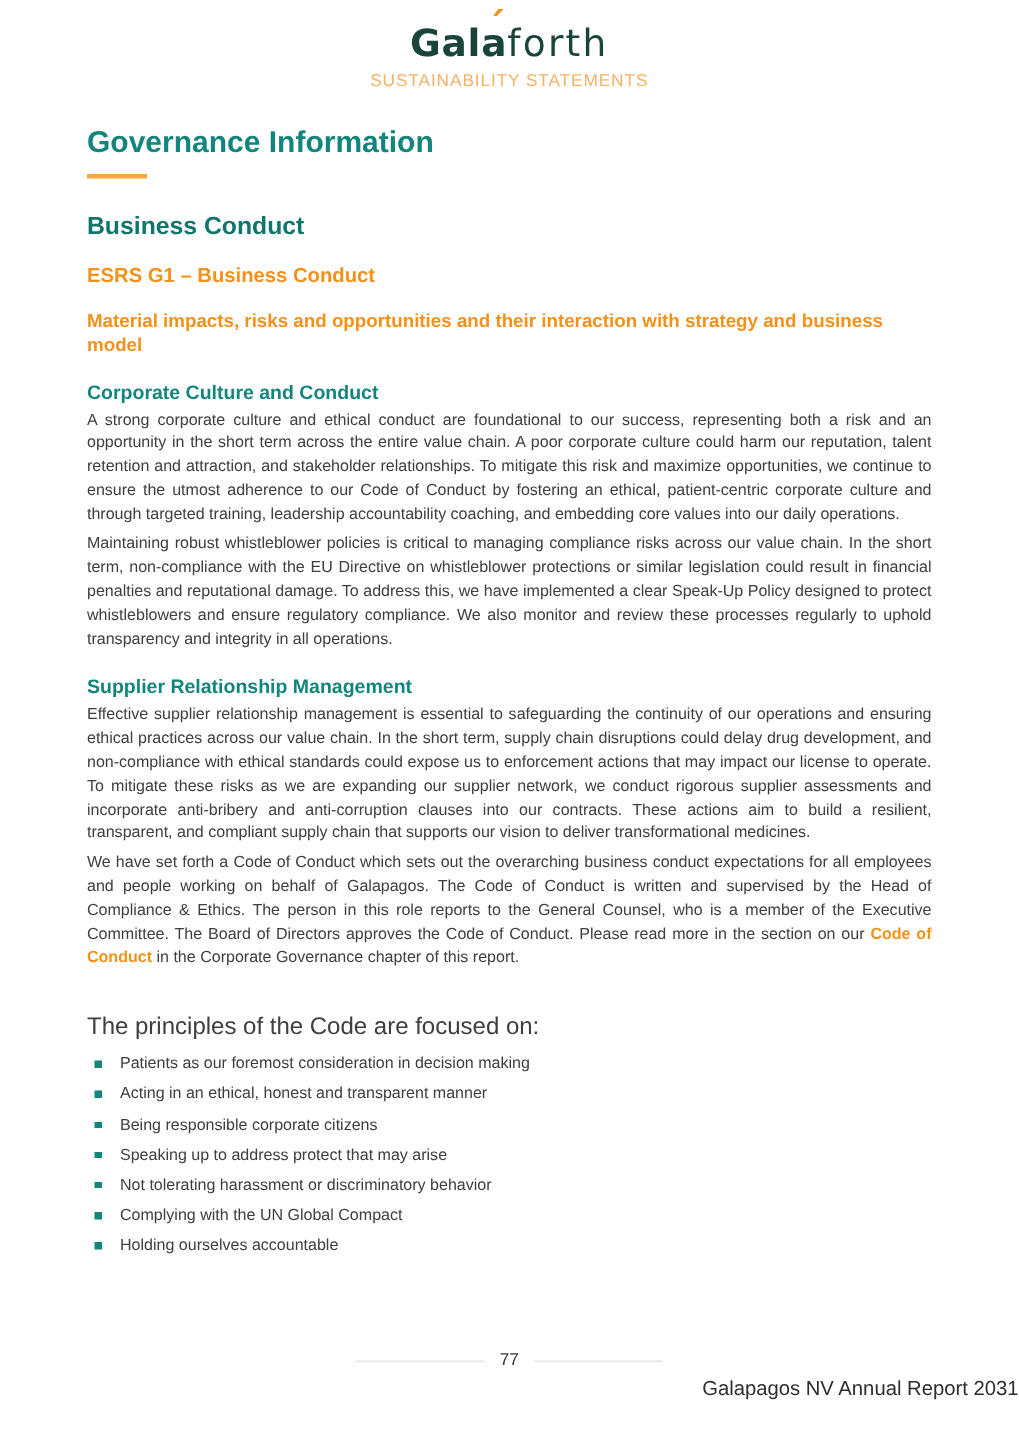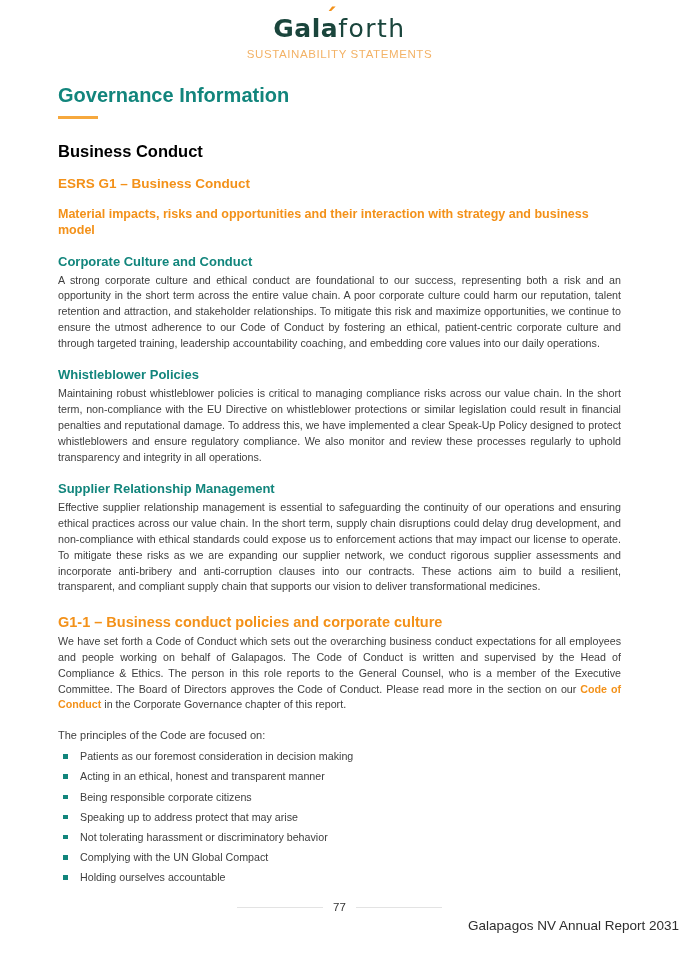--- a/index.html
+++ b/index.html
@@ -47,21 +47,21 @@
   }
   .title-dash {
     width:40px; height:3px;
     background:#f6a83d;
     margin-top:9px;
   }
   .h2 {
     margin:23px 0 0;
     font-size:16.5px;
     font-weight:700;
-    color:#000000;
+    color:#0f766e;
   }
   .h3 {
     margin:15px 0 0;
     font-size:13.5px;
     font-weight:700;
     color:#f39119;
   }
   .h4 {
     margin:15px 0 0;
     font-size:12.5px;
@@ -88,22 +88,22 @@
     text-align:justify;
     color:#3e3e3e;
   }
   .inline-link {
     color:#f39119;
     font-weight:700;
     cursor:pointer;
     text-decoration:none;
   }
   p.intro {
-    margin:16px 0 10px;
-    font-size:11px;
+    margin:29px 0 10px;
+    font-size:16px;
     color:#3e3e3e;
   }
   ul.principles { margin:0; padding:0; list-style:none; }
   ul.principles li {
     position:relative;
     padding-left:22px;
     margin-bottom:9.2px;
     font-size:10.7px;
     line-height:11px;
     color:#3e3e3e;
@@ -157,27 +157,25 @@
 
     <h2 class="h2">Business Conduct</h2>
 
     <h3 class="h3">ESRS G1 – Business Conduct</h3>
 
     <h4 class="h4">Material impacts, risks and opportunities and their interaction with strategy and business model</h4>
 
     <h5 class="h5">Corporate Culture and Conduct</h5>
     <p class="body">A strong corporate culture and ethical conduct are foundational to our success, representing both a risk and an opportunity in the short term across the entire value chain. A poor corporate culture could harm our reputation, talent retention and attraction, and stakeholder relationships. To mitigate this risk and maximize opportunities, we continue to ensure the utmost adherence to our Code of Conduct by fostering an ethical, patient-centric corporate culture and through targeted training, leadership accountability coaching, and embedding core values into our daily operations.</p>
 
-    <h5 class="h5">Whistleblower Policies</h5>
     <p class="body">Maintaining robust whistleblower policies is critical to managing compliance risks across our value chain. In the short term, non-compliance with the EU Directive on whistleblower protections or similar legislation could result in financial penalties and reputational damage. To address this, we have implemented a clear Speak-Up Policy designed to protect whistleblowers and ensure regulatory compliance. We also monitor and review these processes regularly to uphold transparency and integrity in all operations.</p>
 
     <h5 class="h5">Supplier Relationship Management</h5>
     <p class="body">Effective supplier relationship management is essential to safeguarding the continuity of our operations and ensuring ethical practices across our value chain. In the short term, supply chain disruptions could delay drug development, and non-compliance with ethical standards could expose us to enforcement actions that may impact our license to operate. To mitigate these risks as we are expanding our supplier network, we conduct rigorous supplier assessments and incorporate anti-bribery and anti-corruption clauses into our contracts. These actions aim to build a resilient, transparent, and compliant supply chain that supports our vision to deliver transformational medicines.</p>
 
-    <h3 class="h-g1">G1-1 – Business conduct policies and corporate culture</h3>
     <p class="body"><span>We have set forth a Code of Conduct which sets out the overarching business conduct expectations for all employees and people working on behalf of Galapagos. The Code of Conduct is written and supervised by the Head of Compliance &amp; Ethics. The person in this role reports to the General Counsel, who is a member of the Executive Committee. The Board of Directors approves the Code of Conduct. Please read more in the section on our </span><span class="inline-link">Code of Conduct</span><span> in the Corporate Governance chapter of this report.</span></p>
 
     <p class="intro">The principles of the Code are focused on:</p>
 
     <ul class="principles">
 
         <li>Patients as our foremost consideration in decision making</li>
 
         <li>Acting in an ethical, honest and transparent manner</li>
 

